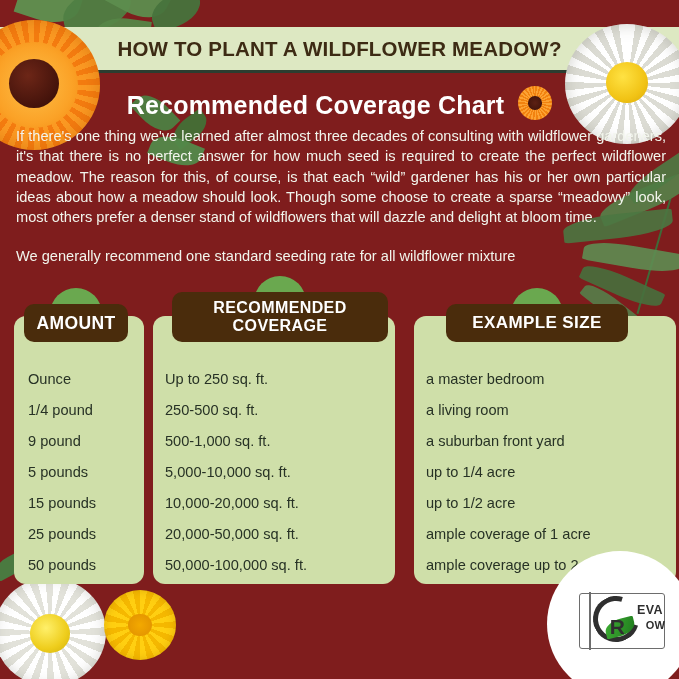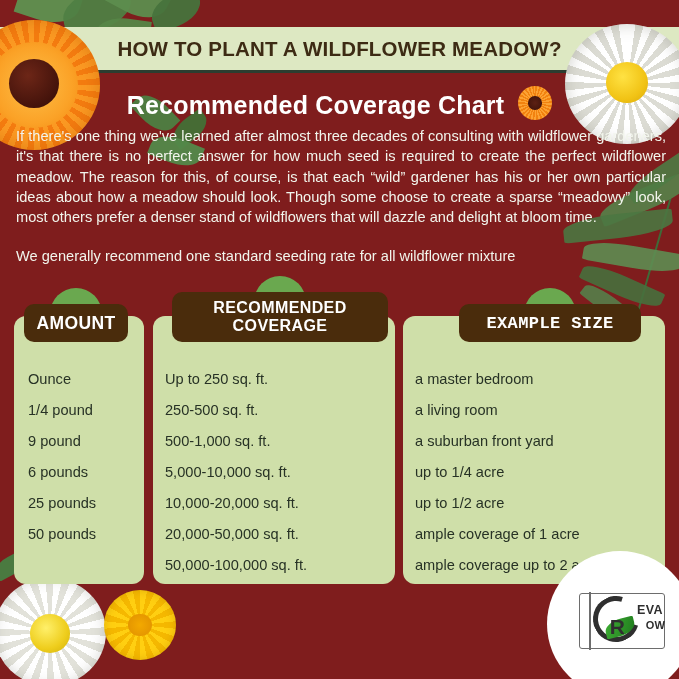--- a/index.html
+++ b/index.html
@@ -156,21 +156,21 @@
   
   #cards { position:absolute; left:0; top:316px; width:679px; height:270px; }
   .card {
     position:absolute; top:0;
     background:#cfdfa9;
     border-radius:12px;
     height:268px;
   }
   #card-amount   { left:14px;  width:130px; }
   #card-coverage { left:153px; width:242px; }
-  #card-example  { left:403px; width:262px;padding-left:48px; }
+  #card-example  { left:414px; width:262px;padding-left:48px; }
 
   .card-rows {
     position:absolute; left:0; top:48px; width:100%;
     display:flex; flex-direction:column;justify-content:flex-end;
   }
   .row {
     height:31px; line-height:31px;
     color:#273225; font-size:14.6px;
     white-space:nowrap; overflow:hidden;
   }
@@ -191,21 +191,21 @@
     background:#4a2c0c; color:#ffffff;
     border-radius:10px; text-align:center;
     font-weight:bold; letter-spacing:.4px;
     display:flex; align-items:center; justify-content:center;
   }
   #tab-amount-wrap   { left:24px;  top:-12px; }
   #tab-amount        { width:104px; height:38px; font-size:17.5px; }
   #tab-coverage-wrap { left:172px; top:-24px;border-radius:23px; }
   #tab-coverage      { width:216px; height:50px; font-size:16px; line-height:18px; }
   #tab-coverage span { display:block; }
-  #tab-example-wrap  { left:459px; top:-12px;font-family:Liberation Mono, monospace; }
+  #tab-example-wrap  { left:446px; top:-12px; }
   #tab-example       { width:182px; height:38px; font-size:17px; }
 
   
   #logo-circle {
     position:absolute; right:-14px; bottom:-18px;
     width:146px; height:146px; border-radius:50%;
     background:#ffffff;
     display:flex; align-items:center; justify-content:center;
   }
   #logo-mark {
@@ -306,21 +306,22 @@
     <p id="para-2">We generally recommend one standard seeding rate for all wildflower mixture</p>
   </div>
 
   <div id="cards">
 
     <div class="card" id="card-amount">
       <div class="card-rows">
         <div class="row">Ounce</div>
         <div class="row">1/4 pound</div>
         <div class="row">9 pound</div>
-        <div class="row">6 pounds</div>
+        <div class="row">5 pounds</div>
+        <div class="row">15 pounds</div>
         <div class="row">25 pounds</div>
         <div class="row">50 pounds</div>
       </div>
     </div>
 
     <div class="card" id="card-coverage">
       <div class="card-rows">
         <div class="row">Up to 250 sq. ft.</div>
         <div class="row">250-500 sq. ft.</div>
         <div class="row">500-1,000 sq. ft.</div>

